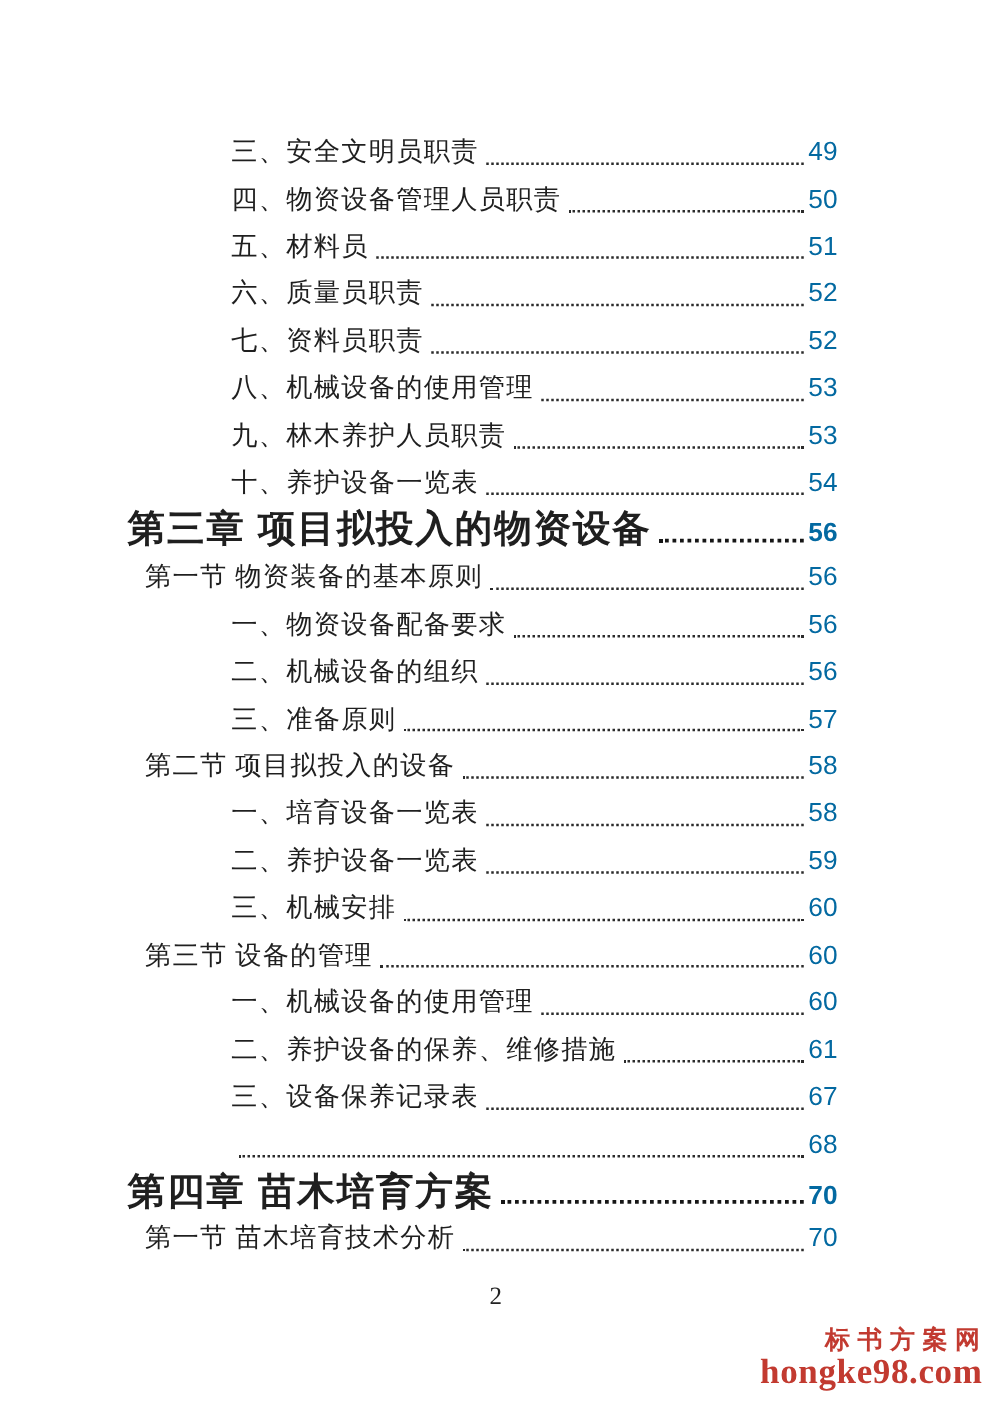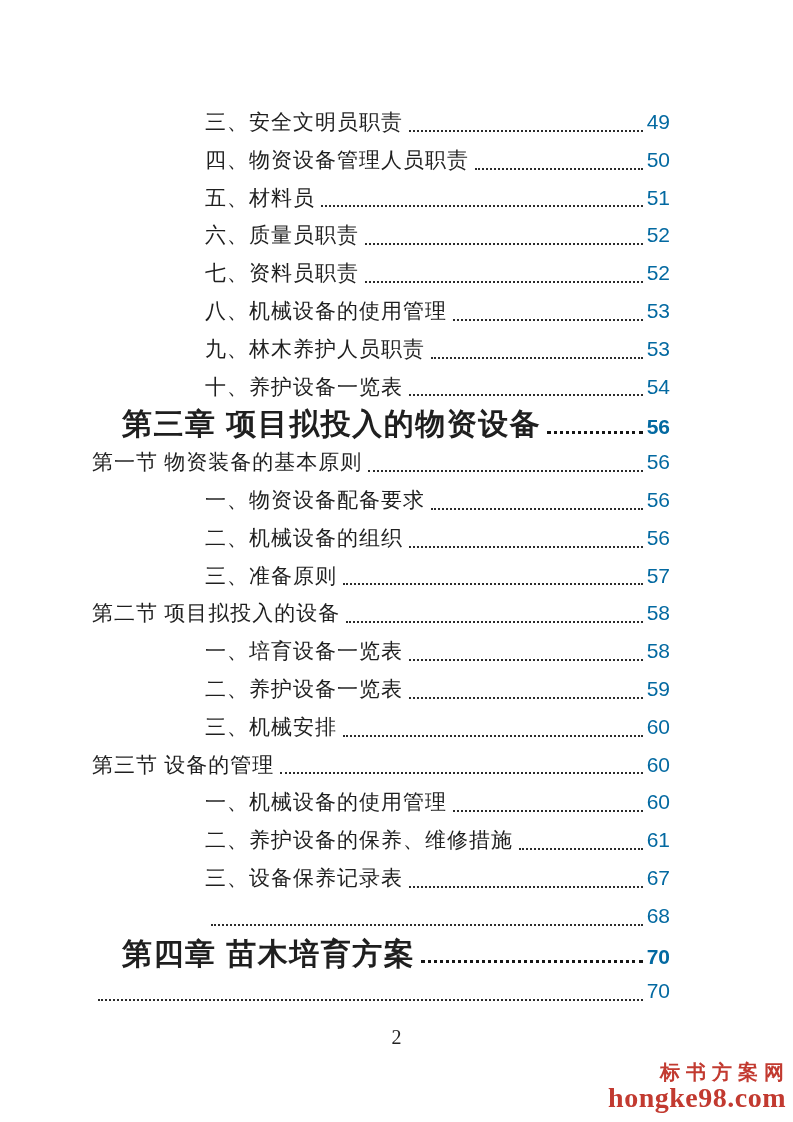--- a/index.html
+++ b/index.html
@@ -22,21 +22,20 @@
     left: 0;
     right: 123px;
   }
   .toc-row {
     display: flex;
     align-items: baseline;
     height: 37.8px;
     line-height: 37.8px;
     font-size: 21px;
     white-space: nowrap;
-    margin-left: 20px;
   }
   .toc-title {
     letter-spacing: 1px;
     font-family: "Liberation Serif", serif;
   }
   .toc-dots {
     flex: 1 1 auto;
     position: relative;
     align-self: stretch;
     min-width: 12px;
@@ -49,21 +48,21 @@
     bottom: 9px;
     border-bottom: 2.5px dotted #2b2b2b;
   }
   .toc-page {
     font-family: Liberation Sans, sans-serif;
     font-size: 21px;
     color: #0369a1;
   }
   
   .lvl-chapter { padding-left: 102px; }
-  .lvl-section { padding-left: 72px; }
+  .lvl-section { padding-left: 116px; }
   .lvl-item    { padding-left: 185px; }
   
   .lvl-chapter .toc-title {
     font-family: "Liberation Sans", sans-serif;
     font-weight: bold;
     font-size: 30px;
     letter-spacing: 1.5px;
   }
   .lvl-chapter .toc-page {
     font-weight: bold;
@@ -217,20 +216,21 @@
       <div class="toc-row lvl-item">
     <span class="toc-dots"></span>
     <span class="toc-page">68</span>
   </div>
       <div class="toc-row lvl-chapter">
     <span class="toc-title">第四章 苗木培育方案</span>
     <span class="toc-dots"></span>
     <span class="toc-page">70</span>
   </div>
       <div class="toc-row lvl-section">
+    <span class="toc-title">第一节 苗木培育技术分析</span>
     <span class="toc-dots"></span>
     <span class="toc-page">70</span>
   </div>
     </div>
 
   <div class="folio">2</div>
 
   <div class="watermark" style="color: rgb(194, 58, 48);">
     <div class="wm-name">标书方案网</div>
     <div class="wm-url">hongke98.com</div>

